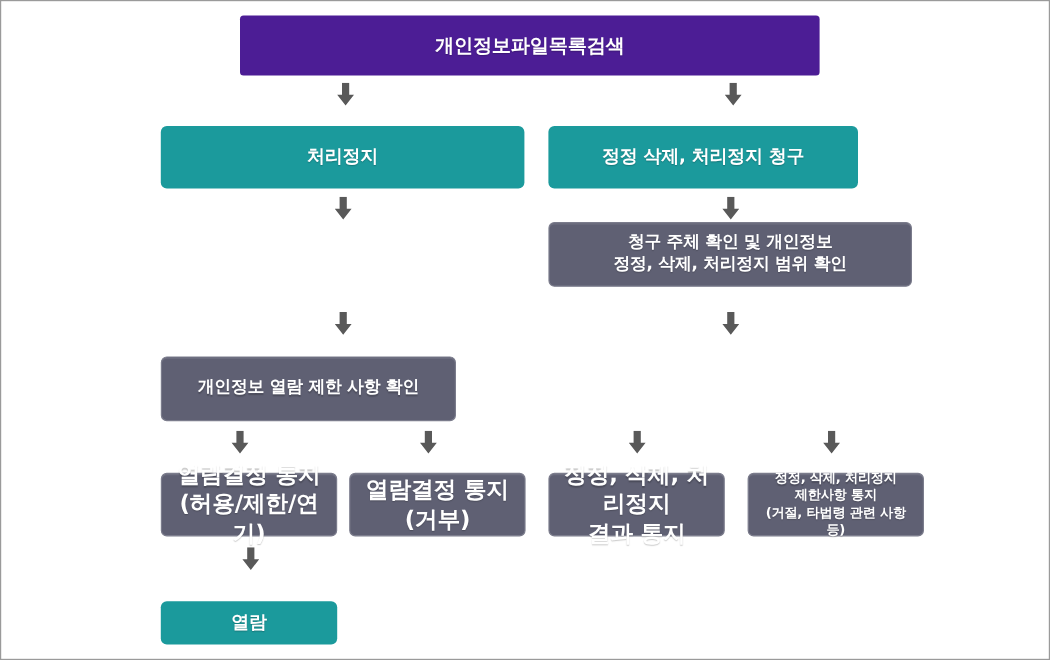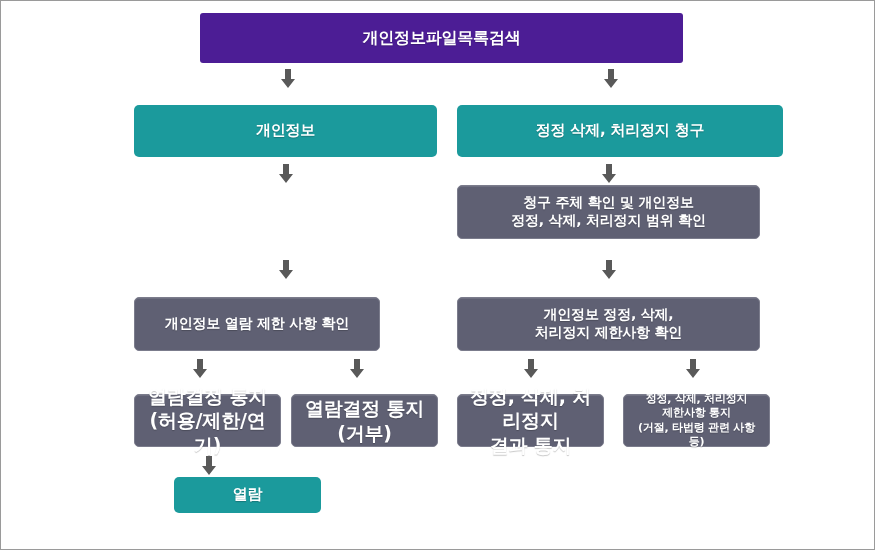--- a/index.html
+++ b/index.html
@@ -73,22 +73,22 @@
     <svg width="18" height="20" viewBox="0 0 18 20" aria-hidden="true">
       <path d="M6 0 h6 v10 h4 L9 19 L2 10 h4 z" fill="#595959"></path>
     </svg>
   </div>
   <div class="arrow" style="left:601px; top:68px;">
     <svg width="18" height="20" viewBox="0 0 18 20" aria-hidden="true">
       <path d="M6 0 h6 v10 h4 L9 19 L2 10 h4 z" fill="#595959"></path>
     </svg>
   </div>
 
-  <div class="node teal fs15" style="left:133px; top:104px; width:303px; height:52px;">개인정보</div>
-  <div class="node teal fs15" style="left:456px; top:104px; width:326px; height:52px;">정정 삭제, 처리정지 청구</div>
+  <div class="node teal fs15" style="left:133px; top:104px; width:303px; height:52px;">처리정지</div>
+  <div class="node teal fs15" style="left:456px; top:104px; width:258px; height:52px;">정정 삭제, 처리정지 청구</div>
 
   <div class="arrow" style="left:276px; top:163px;">
     <svg width="18" height="20" viewBox="0 0 18 20" aria-hidden="true">
       <path d="M6 0 h6 v10 h4 L9 19 L2 10 h4 z" fill="#595959"></path>
     </svg>
   </div>
   <div class="arrow" style="left:599px; top:163px;">
     <svg width="18" height="20" viewBox="0 0 18 20" aria-hidden="true">
       <path d="M6 0 h6 v10 h4 L9 19 L2 10 h4 z" fill="#595959"></path>
     </svg>
@@ -102,22 +102,20 @@
       <path d="M6 0 h6 v10 h4 L9 19 L2 10 h4 z" fill="#595959"></path>
     </svg>
   </div>
   <div class="arrow" style="left:599px; top:259px;">
     <svg width="18" height="20" viewBox="0 0 18 20" aria-hidden="true">
       <path d="M6 0 h6 v10 h4 L9 19 L2 10 h4 z" fill="#595959"></path>
     </svg>
   </div>
 
   <div class="node gray fs14" style="left:133px; top:296px; width:246px; height:54px;">개인정보 열람 제한 사항 확인</div>
-  <div class="node gray fs14" style="left:456px; top:296px; width:303px; height:54px;">개인정보 정정, 삭제,
-처리정지 제한사항 확인</div>
 
   <div class="arrow" style="left:190px; top:358px;">
     <svg width="18" height="20" viewBox="0 0 18 20" aria-hidden="true">
       <path d="M6 0 h6 v10 h4 L9 19 L2 10 h4 z" fill="#595959"></path>
     </svg>
   </div>
   <div class="arrow" style="left:347px; top:358px;">
     <svg width="18" height="20" viewBox="0 0 18 20" aria-hidden="true">
       <path d="M6 0 h6 v10 h4 L9 19 L2 10 h4 z" fill="#595959"></path>
     </svg>
@@ -142,15 +140,15 @@
   <div class="node gray fs11" style="left:622px; top:393px; width:147px; height:53px;">정정, 삭제, 처리정지
 제한사항 통지
 (거절, 타법령 관련 사항 등)</div>
 
   <div class="arrow" style="left:199px; top:455px;">
     <svg width="18" height="20" viewBox="0 0 18 20" aria-hidden="true">
       <path d="M6 0 h6 v10 h4 L9 19 L2 10 h4 z" fill="#595959"></path>
     </svg>
   </div>
 
-  <div class="node teal fs15" style="left:133px; top:476px; width:147px; height:36px;margin-left:40px;">열람</div>
+  <div class="node teal fs15" style="left:133px; top:500px; width:147px; height:36px;">열람</div>
 
 </div>
 
 </body></html>

